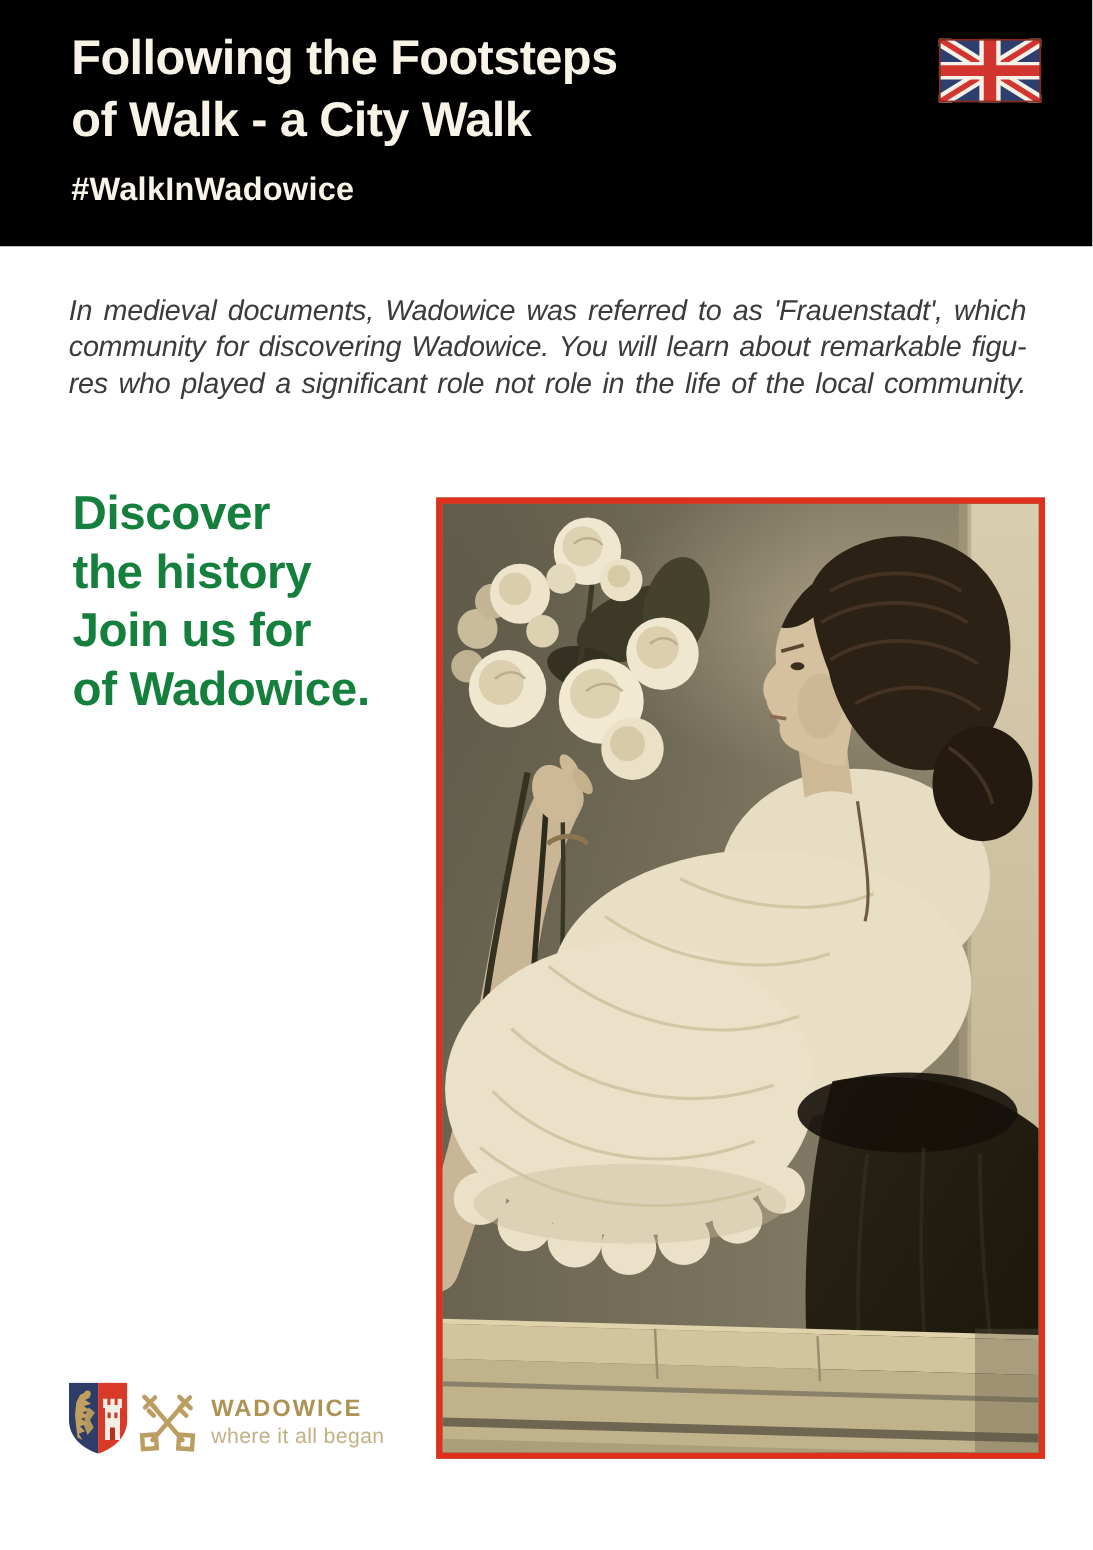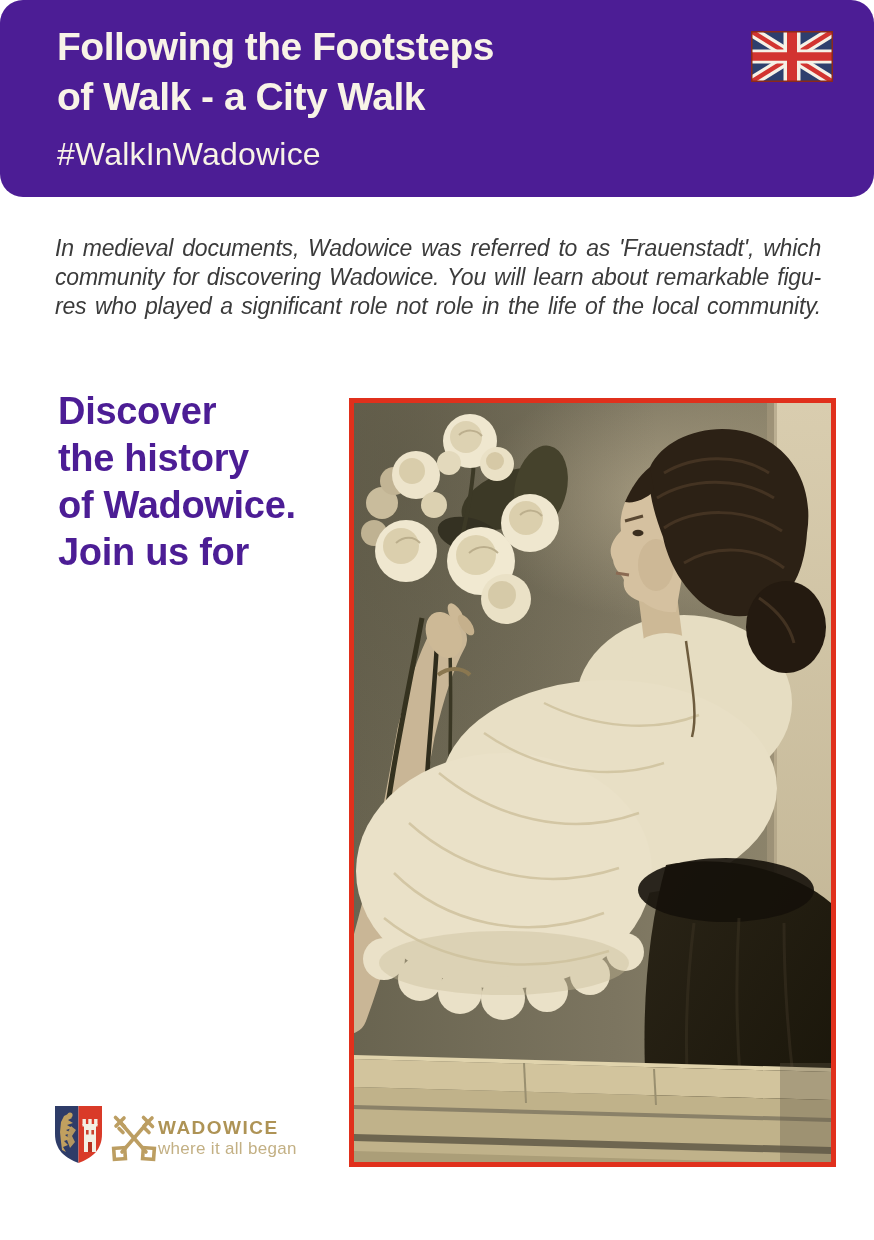--- a/index.html
+++ b/index.html
@@ -1,42 +1,42 @@
 <!DOCTYPE html>
 <html><head>
 <meta charset="utf-8">
 <style>
   html,body{margin:0;padding:0;}
   body{
     width:874px;height:1240px;position:relative;background:#ffffff;
     font-family:"Liberation Sans", sans-serif;overflow:hidden;
   }
   
-  .banner{position:absolute;left:0;top:0;width:874px;height:197px;background:#4c1d95;border-radius:23px;}
+  .banner{position:absolute;left:0;top:0;width:874px;height:197px;background:#000000;}
   .title{position:absolute;left:57px;top:22px;color:#F8F3E7;font-weight:800;
          font-size:39px;line-height:50px;letter-spacing:-0.5px;white-space:nowrap;}
-  .hashtag{position:absolute;left:57px;top:136px;color:#F8F3E7;font-weight:400;
-           font-size:32px;letter-spacing:0.2px;white-space:nowrap;}
+  .hashtag{position:absolute;left:57px;top:136px;color:#F8F3E7;font-weight:700;
+           font-size:26px;letter-spacing:0.2px;white-space:nowrap;}
   .flag{position:absolute;left:751px;top:31px;width:82px;height:51px;}
   
   .intro{position:absolute;left:55px;top:234px;width:766px;color:#3B3B3B;
          font-style:italic;font-size:23px;line-height:29px;letter-spacing:-0.2px;}
   .intro-line{text-align:justify;text-align-last:justify;}
   
-  .cta{position:absolute;left:58px;top:388px;color:#4c1d95;font-weight:800;
+  .cta{position:absolute;left:58px;top:388px;color:#15803d;font-weight:800;
        font-size:38px;line-height:47px;letter-spacing:-0.3px;white-space:nowrap;}
   
   .photo-frame{position:absolute;left:349px;top:398px;width:487px;height:769px;
                border:5px solid #E0301C;box-sizing:border-box;background:#7C7560;}
   .photo-frame svg{display:block;}
   
   .footer-logo{position:absolute;left:55px;top:1106px;display:flex;align-items:center;}
   .crest{width:47px;height:57px;}
   .keys{width:48px;height:50px;margin-left:8px;margin-top:4px;}
-  .logo-text{margin-top:6px;}
+  .logo-text{margin-left:11px;margin-top:6px;}
   .logo-name{color:#AE9355;font-weight:700;font-size:19px;letter-spacing:1.5px;line-height:20px;}
   .logo-tagline{color:#C3B084;font-size:17px;letter-spacing:0.3px;line-height:19px;margin-top:1px;}
 </style>
 </head>
 <body>
 
 <div class="banner">
   <div class="title">
     <div>Following the Footsteps</div>
     <div>of Walk - a City Walk</div>
@@ -62,22 +62,22 @@
 
 <div class="intro">
   <div class="intro-line">In medieval documents, Wadowice was referred to as 'Frauenstadt', which</div>
   <div class="intro-line">community for discovering Wadowice. You will learn about remarkable figu-</div>
   <div class="intro-line">res who played a significant role not role in the life of the local community.</div>
 </div>
 
 <div class="cta">
   <div>Discover</div>
   <div>the history</div>
+  <div>Join us for</div>
   <div>of Wadowice.</div>
-  <div>Join us for</div>
 </div>
 
 <div class="photo-frame">
   <svg width="477" height="759" viewBox="0 0 477 759">
     <defs>
       <linearGradient id="bgGrad" x1="0" y1="0" x2="1" y2="0">
         <stop offset="0" stop-color="#696450"></stop>
         <stop offset="0.55" stop-color="#7C7560"></stop>
         <stop offset="1" stop-color="#92896F"></stop>
       </linearGradient>

